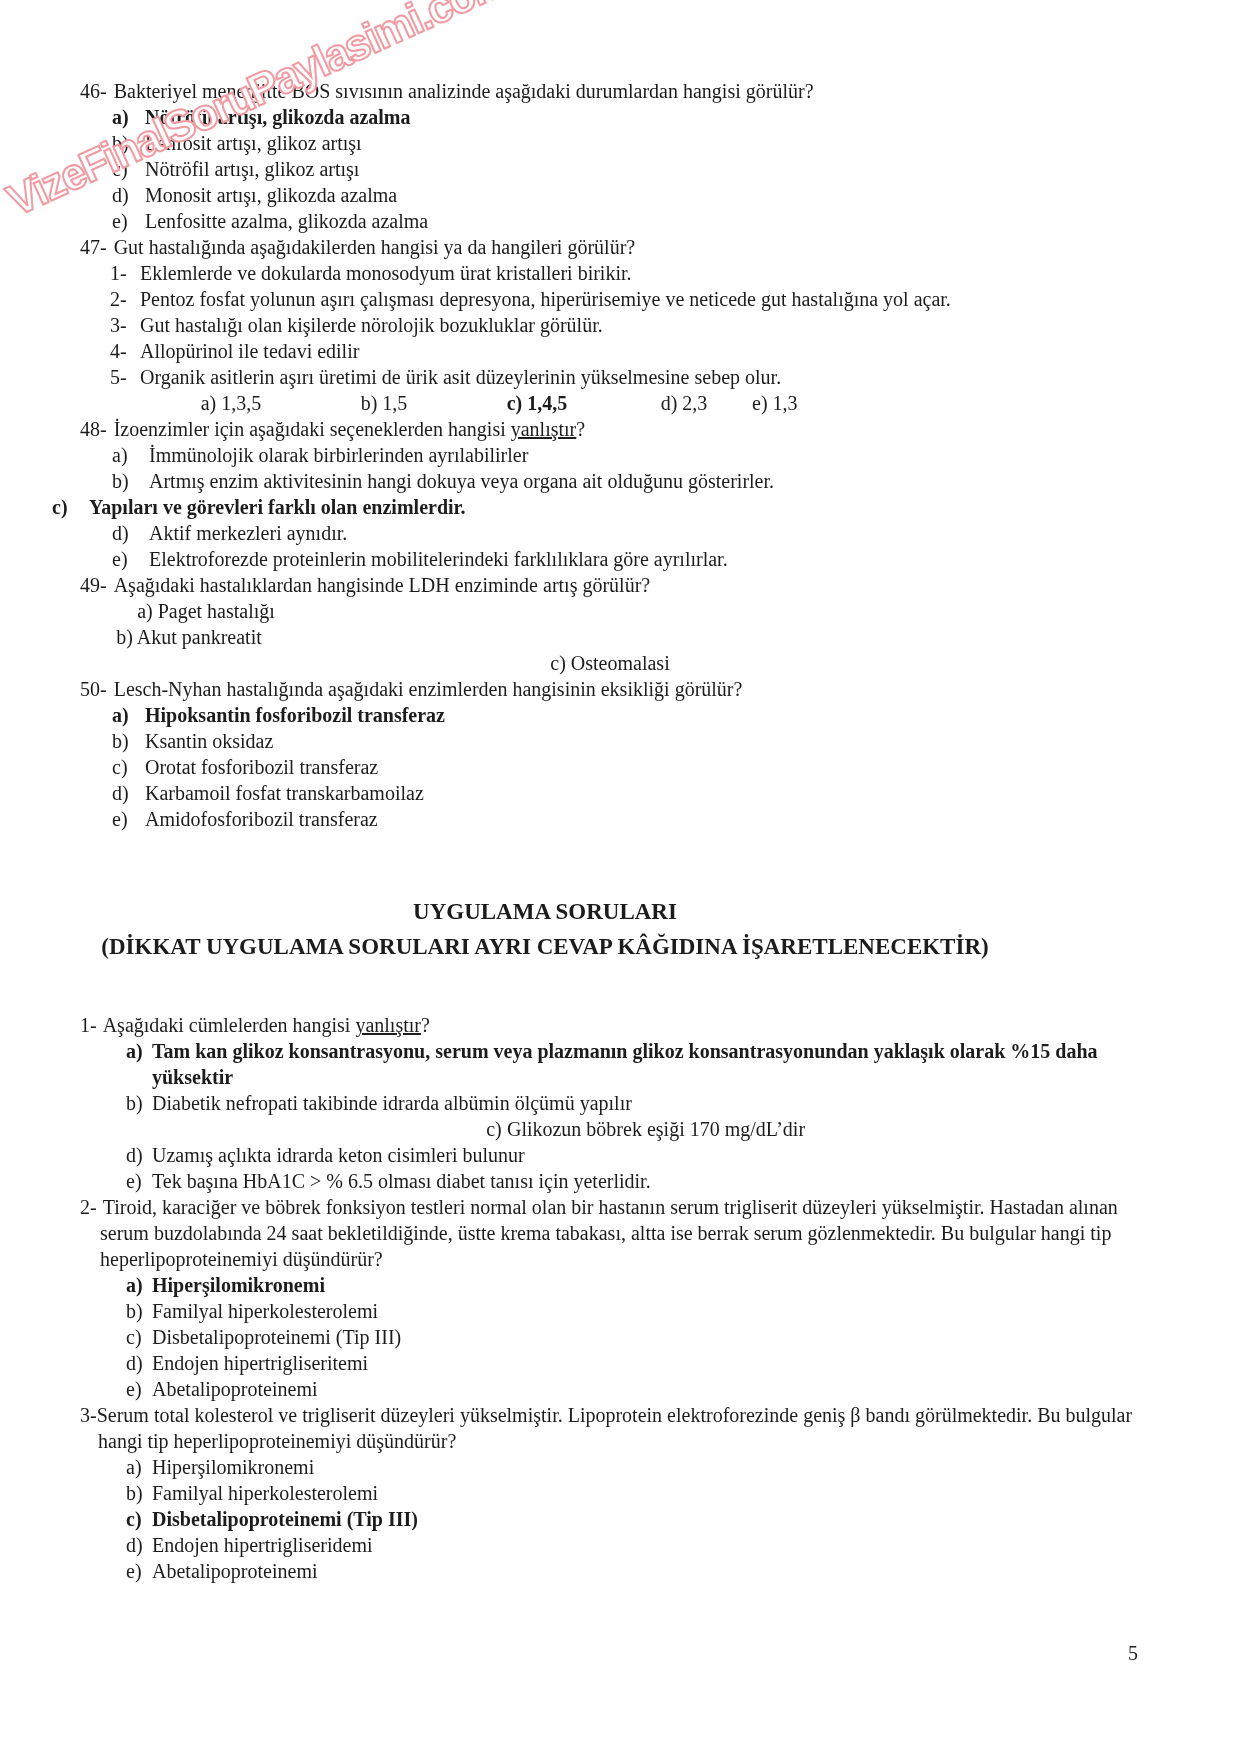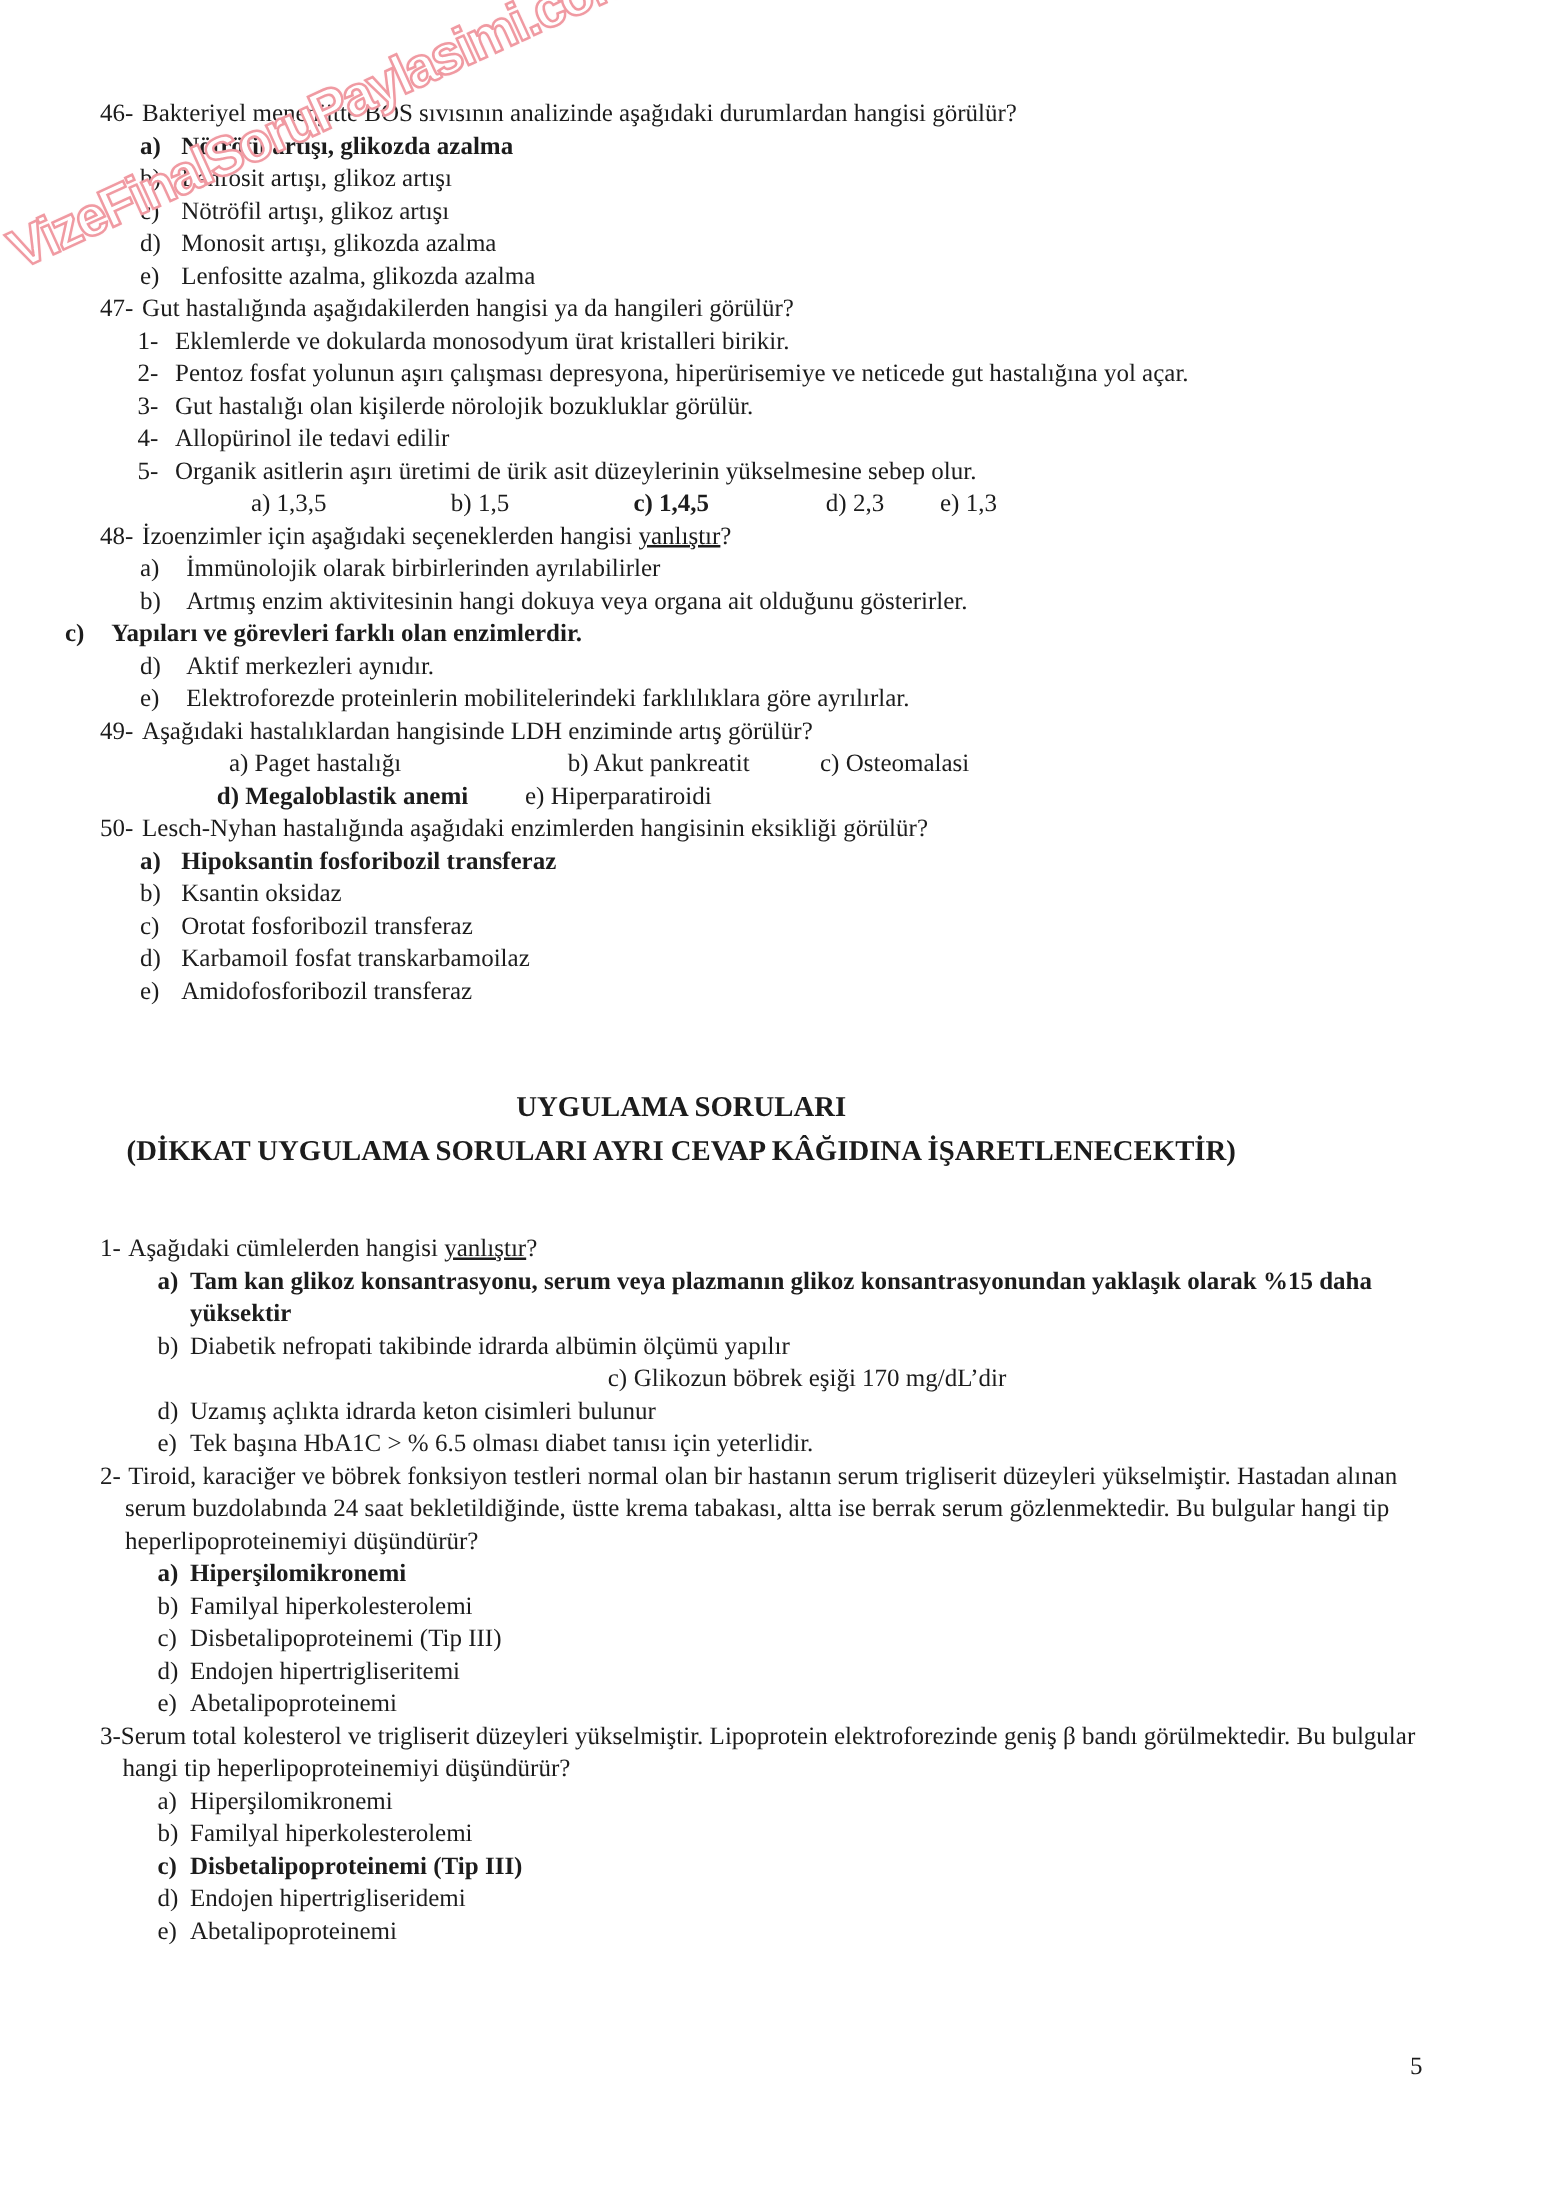--- a/index.html
+++ b/index.html
@@ -60,28 +60,24 @@
         <span class="rowitem" style="width: 136px;"><span>d) </span><span>2,3</span></span>
         <span class="rowitem"><span>e) </span><span>1,3</span></span>
       </div>
       <div class="q" style="padding-left: 113px; text-indent: -33px;"><span class="qnum" style="margin-right: 7px;">48-</span><span>İzoenzimler için aşağıdaki seçeneklerden hangisi </span><span class="u">yanlıştır</span><span>?</span></div>
       <div class="opt" style="margin-left: 112px; padding-left: 37px; text-indent: -37px;"><span class="lbl" style="width: 37px;">a)</span><span>İmmünolojik olarak birbirlerinden ayrılabilirler</span></div>
       <div class="opt" style="margin-left: 112px; padding-left: 37px; text-indent: -37px;"><span class="lbl" style="width: 37px;">b)</span><span>Artmış enzim aktivitesinin hangi dokuya veya organa ait olduğunu gösterirler.</span></div>
       <div class="opt b" style="margin-left: 52px; padding-left: 37px; text-indent: -37px;"><span class="lbl" style="width: 37px;">c)</span><span>Yapıları ve görevleri farklı olan enzimlerdir.</span></div>
       <div class="opt" style="margin-left: 112px; padding-left: 37px; text-indent: -37px;"><span class="lbl" style="width: 37px;">d)</span><span>Aktif merkezleri aynıdır.</span></div>
       <div class="opt" style="margin-left: 112px; padding-left: 37px; text-indent: -37px;"><span class="lbl" style="width: 37px;">e)</span><span>Elektroforezde proteinlerin mobilitelerindeki farklılıklara göre ayrılırlar.</span></div>
       <div class="q" style="padding-left: 113px; text-indent: -33px;"><span class="qnum" style="margin-right: 7px;">49-</span><span>Aşağıdaki hastalıklardan hangisinde LDH enziminde artış görülür?</span></div>
-      <div class="row" style="margin-left: 106px;">
+      <div class="row" style="margin-left: 60px; flex-direction: column;">
         <span class="rowitem" style="width: 292px;"><span>a) </span><span>Paget hastalığı</span></span>
         <span class="rowitem" style="width: 258px;"><span>b) </span><span>Akut pankreatit</span></span>
         <span class="rowitem"><span>c) </span><span>Osteomalasi</span></span>
-      </div>
-      <div class="row" style="margin-left: 128px;">
-        <span class="rowitem b" style="width: 292px;"><span>d) </span><span>Megaloblastik anemi</span></span>
-        <span class="rowitem"><span>e) </span><span>Hiperparatiroidi</span></span>
       </div>
       <div class="q" style="padding-left: 113px; text-indent: -33px;"><span class="qnum" style="margin-right: 7px;">50-</span><span>Lesch-Nyhan hastalığında aşağıdaki enzimlerden hangisinin eksikliği görülür?</span></div>
       <div class="opt b" style="margin-left: 112px; padding-left: 33px; text-indent: -33px;"><span class="lbl" style="width: 33px;">a)</span><span>Hipoksantin fosforibozil transferaz</span></div>
       <div class="opt" style="margin-left: 112px; padding-left: 33px; text-indent: -33px;"><span class="lbl" style="width: 33px;">b)</span><span>Ksantin oksidaz</span></div>
       <div class="opt" style="margin-left: 112px; padding-left: 33px; text-indent: -33px;"><span class="lbl" style="width: 33px;">c)</span><span>Orotat fosforibozil transferaz</span></div>
       <div class="opt" style="margin-left: 112px; padding-left: 33px; text-indent: -33px;"><span class="lbl" style="width: 33px;">d)</span><span>Karbamoil fosfat transkarbamoilaz</span></div>
       <div class="opt" style="margin-left: 112px; padding-left: 33px; text-indent: -33px;"><span class="lbl" style="width: 33px;">e)</span><span>Amidofosforibozil transferaz</span></div>
     </div>
   <div class="heading">
     <div>UYGULAMA SORULARI</div>

